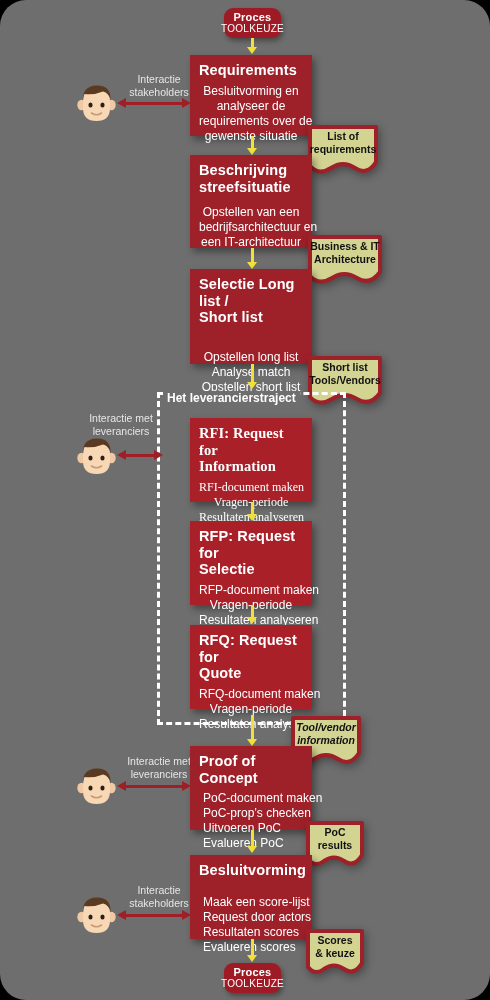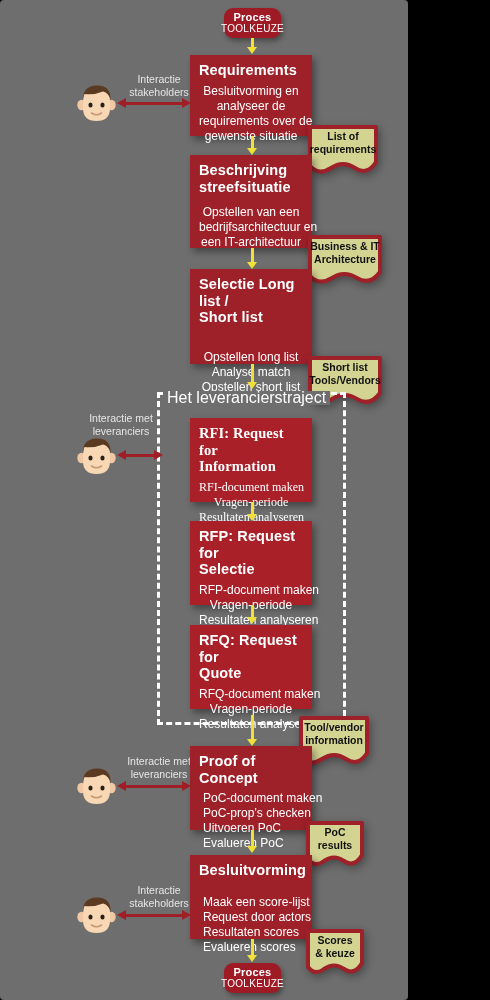--- a/index.html
+++ b/index.html
@@ -1,20 +1,20 @@
 <!DOCTYPE html>
 <html><head>
 <meta charset="utf-8">
 <style>
   html,body{margin:0;padding:0;background:#000;}
   body{width:490px;height:1000px;overflow:hidden;
        font-family:"Liberation Sans","DejaVu Sans",sans-serif;}
 
-  #canvas{position:relative;width:408px;height:1000px;
-          background:#6e6e6e;border-radius:4px;overflow:hidden;}
+  #canvas{position:relative;width:490px;height:1000px;
+          background:#6e6e6e;border-radius:26px;overflow:hidden;}
 
   
   .pill{position:absolute;background:#9e1b26;border-radius:9px;
         text-align:center;color:#fff;box-shadow:2px 3px 5px rgba(0,0,0,.35);
         display:flex;flex-direction:column;justify-content:center;align-items:center;}
   .pill .p1{font-size:11px;font-weight:bold;line-height:12px;letter-spacing:.2px;}
   .pill .p2{font-size:10px;line-height:12px;letter-spacing:.3px;}
 
   
   .step{position:absolute;background:#9e2029;color:#fff;
@@ -46,21 +46,21 @@
           text-align:center;}
 
   
   .note{position:absolute;}
   .note svg{display:block;filter:drop-shadow(2px 3px 4px rgba(0,0,0,.35));}
   .note .ntxt{position:absolute;left:0;top:6px;width:100%;text-align:center;
               color:#111;font-size:10.5px;font-weight:bold;line-height:12.5px;}
 
   
   .group{position:absolute;border:3px dashed #ffffff;box-sizing:border-box;}
-  .group-label{position:absolute;color:#fff;font-size:16px;font-weight:normal;
+  .group-label{position:absolute;color:#fff;font-size:12px;font-weight:bold;
                background:#6e6e6e;padding:0 4px;line-height:14px;}
 
   
   .avatar{position:absolute;}
 </style>
 </head>
 <body>
 
 <div id="canvas">
 
@@ -242,21 +242,21 @@
       <div>Vragen-periode</div>
       <div>Resultaten analyseren</div>
     </div>
   </div>
 
   <div class="varrow" style="left:247px;top:715px;height:32px;">
     <div class="shaft" style="height:25px;"></div>
       <div class="head" style="top:24px;"></div>
   </div>
 
-  <div class="note" style="left:298px;top:715px;width:72px;height:52px;">
+  <div class="note" style="left:290px;top:715px;width:72px;height:52px;font-style:italic;">
     <svg width="72" height="52" viewBox="0 0 72 52">
       <path d="M3 3 H69 V38 Q60 52 48 44 Q36 36 24 44 Q12 52 3 42 Z" fill="#d3d392" stroke="#9e2029" stroke-width="4" stroke-linejoin="round"></path>
     </svg>
     <div class="ntxt">
       <div>Tool/vendor</div>
       <div>information</div>
     </div>
   </div>
 
   <div class="ilabel" style="left:122px;top:755px;width:74px;">

